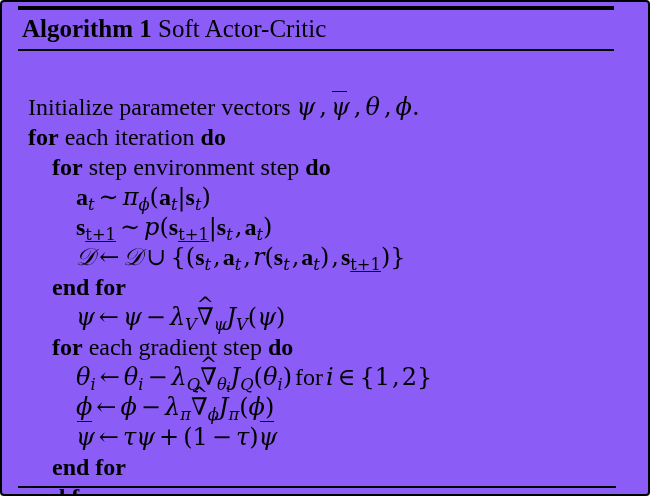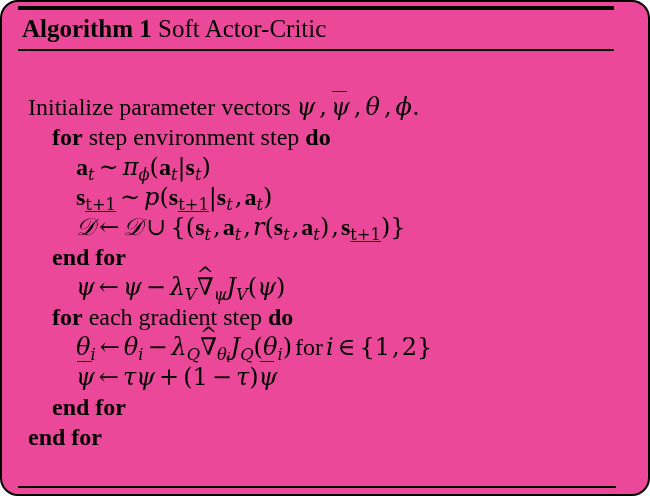--- a/index.html
+++ b/index.html
@@ -20,22 +20,22 @@
     position: absolute;
     left: 0;
     top: 0;
     width: 650px;
     height: 496px;
     box-sizing: border-box;
     border-left: 2px solid #000;
     border-top: 2px solid #000;
     border-right: 2px solid #000;
     border-bottom: 2px solid #000;
-    border-radius: 18px;
-    background: #ec4899;
+    border-radius: 4px;
+    background: #8b5cf6;
     overflow: hidden;
   }
 
   .algo-inner {
     position: absolute;
     left: 16px;
     top: 4px;
     width: 600px;
   }
 
@@ -171,20 +171,25 @@
 
     <div class="rule-mid"></div>
 
     <div class="algo-body">
 
       <div class="algo-line ind-0">
         <span>Initialize parameter vectors</span>
         <span class="math"><span>ψ</span><span class="op">,</span><span class="ovl">ψ</span><span class="op">,</span><span>θ</span><span class="op">,</span><span>ϕ</span><span class="up">.</span></span>
       </div>
 
+      <div class="algo-line ind-0">
+        <span class="kw">for</span>
+        <span>each iteration</span>
+        <span class="kw">do</span>
+      </div>
 
       <div class="algo-line ind-1">
         <span class="kw">for</span>
         <span>step environment step</span>
         <span class="kw">do</span>
       </div>
 
       <div class="algo-line ind-2">
         <span class="math"><span class="vec">a</span><span class="sub">t</span><span class="op">∼</span><span>π</span><span class="sub">ϕ</span><span class="up">(</span><span class="vec">a</span><span class="sub">t</span><span class="up">|</span><span class="vec">s</span><span class="sub">t</span><span class="up">)</span></span>
       </div>
@@ -208,20 +213,23 @@
       <div class="algo-line ind-1">
         <span class="kw">for</span>
         <span>each gradient step</span>
         <span class="kw">do</span>
       </div>
 
       <div class="algo-line ind-2">
         <span class="math"><span>θ</span><span class="sub">i</span><span class="op">←</span><span>θ</span><span class="sub">i</span><span class="op">−</span><span>λ</span><span class="sub">Q</span><span class="hat nab">∇</span><span class="sub"><span>θ</span></span><span class="sub" style="font-size:0.5em;vertical-align:-0.62em">i</span><span>J</span><span class="sub">Q</span><span class="up">(</span><span>θ</span><span class="sub">i</span><span class="up">)</span><span class="txt">for</span><span>i</span><span class="op">∈</span><span class="up">{</span><span class="up">1</span><span class="opn">,</span><span class="up">2</span><span class="up">}</span></span>
       </div>
 
+      <div class="algo-line ind-2">
+        <span class="math"><span>ϕ</span><span class="op">←</span><span>ϕ</span><span class="op">−</span><span>λ</span><span class="sub">π</span><span class="hat nab">∇</span><span class="sub">ϕ</span><span>J</span><span class="sub">π</span><span class="up">(</span><span>ϕ</span><span class="up">)</span></span>
+      </div>
 
       <div class="algo-line ind-2">
         <span class="math"><span class="ovl">ψ</span><span class="op">←</span><span>τ</span><span>ψ</span><span class="op">+</span><span class="up">(</span><span class="up">1</span><span class="op">−</span><span>τ</span><span class="up">)</span><span class="ovl">ψ</span></span>
       </div>
 
       <div class="algo-line ind-1">
         <span class="kw">end for</span>
       </div>
 
       <div class="algo-line ind-0">

